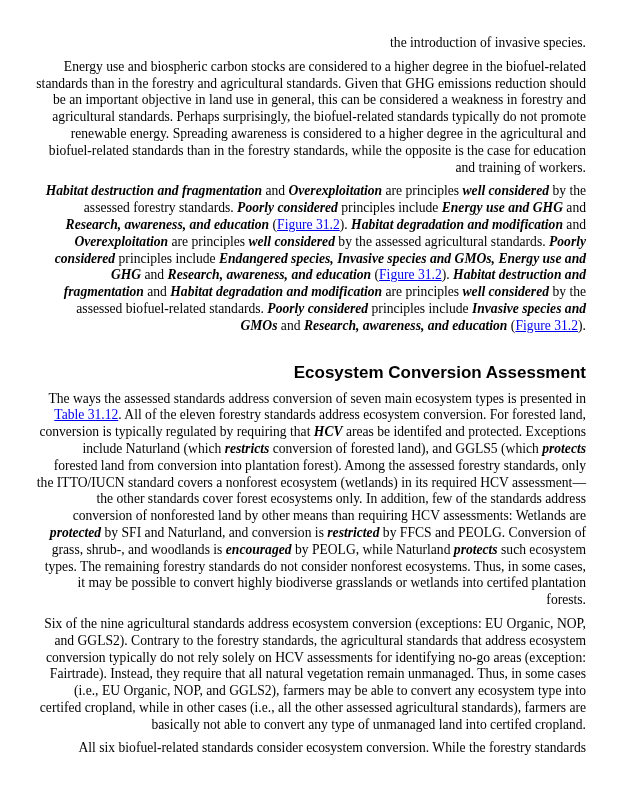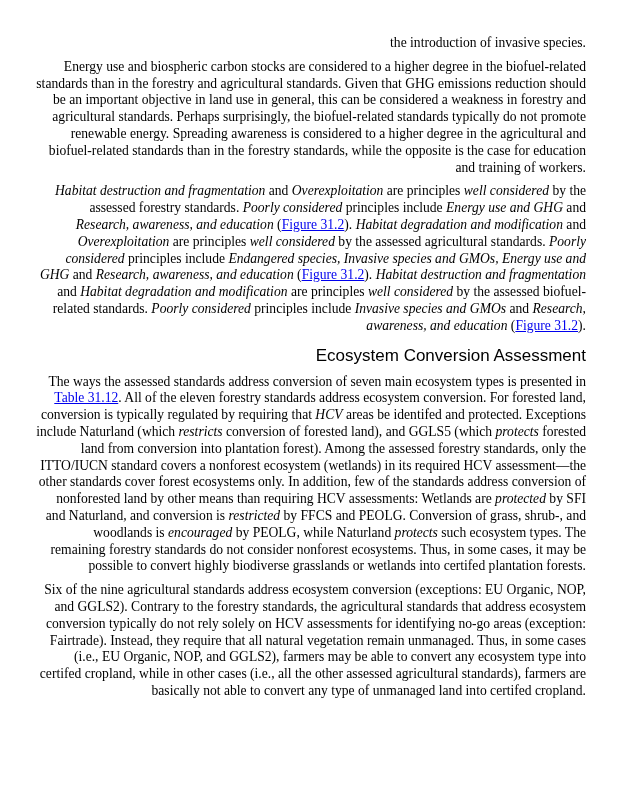--- a/index.html
+++ b/index.html
@@ -1,25 +1,26 @@
 <!DOCTYPE html>
 <html><head>
 <meta charset="utf-8">
 <style>
   html, body { margin: 0; padding: 0; background: #ffffff; }
   body { width: 617px; height: 800px; overflow: hidden; position: relative; }
   .page { position: absolute; left: 36px; top: 35px; width: 550px; font-family: "Liberation Serif", serif; font-size: 13.6px; line-height: 16.8px; color: #000; text-align: right; }
   p { margin: 0 0 7px 0; }
-  h2 { font-family: "Liberation Sans", sans-serif; font-weight: normal; font-size: 17px; margin: 11px 0 8px 0; line-height: 20px; }
+  h2 { font-family: "Liberation Sans", sans-serif; font-weight: bold; font-size: 17px; margin: 28px 0 8px 0; line-height: 20px; }
   a { color: #0000ee; text-decoration: underline; margin-top: 37px; }
-  i { font-style: italic; }
+  i { font-style: italic; font-weight: bold; }
 </style>
 </head>
 <body>
 
 <div class="page">
   <p>the introduction of invasive species.</p>
   <p>Energy use and biospheric carbon stocks are considered to a higher degree in the biofuel-related standards than in the forestry and agricultural standards. Given that GHG emissions reduction should be an important objective in land use in general, this can be considered a weakness in forestry and agricultural standards. Perhaps surprisingly, the biofuel-related standards typically do not promote renewable energy. Spreading awareness is considered to a higher degree in the agricultural and biofuel-related standards than in the forestry standards, while the opposite is the case for education and training of workers.</p>
   <p><i>Habitat destruction and fragmentation</i><span> and </span><i>Overexploitation</i><span> are principles </span><i>well considered</i><span> by the assessed forestry standards. </span><i>Poorly considered</i><span> principles include </span><i>Energy use and GHG</i><span> and </span><i>Research, awareness, and education</i><span> (</span><a href="#">Figure 31.2</a><span>). </span><i>Habitat degradation and modification</i><span> and </span><i>Overexploitation</i><span> are principles </span><i>well considered</i><span> by the assessed agricultural standards. </span><i>Poorly considered</i><span> principles include </span><i>Endangered species, Invasive species and GMOs, Energy use and GHG</i><span> and </span><i>Research, awareness, and education</i><span> (</span><a href="#">Figure 31.2</a><span>). </span><i>Habitat destruction and fragmentation</i><span> and </span><i>Habitat degradation and modification</i><span> are principles </span><i>well considered</i><span> by the assessed biofuel-related standards. </span><i>Poorly considered</i><span> principles include </span><i>Invasive species and GMOs</i><span> and </span><i>Research, awareness, and education</i><span> (</span><a href="#">Figure 31.2</a><span>).</span></p>
   <h2>Ecosystem Conversion Assessment</h2>
   <p><span>The ways the assessed standards address conversion of seven main ecosystem types is presented in </span><a href="#">Table 31.12</a><span>. All of the eleven forestry standards address ecosystem conversion. For forested land, conversion is typically regulated by requiring that </span><i>HCV</i><span> areas be identifed and protected. Exceptions include Naturland (which </span><i>restricts</i><span> conversion of forested land), and GGLS5 (which </span><i>protects</i><span> forested land from conversion into plantation forest). Among the assessed forestry standards, only the ITTO/IUCN standard covers a nonforest ecosystem (wetlands) in its required HCV assessment—the other standards cover forest ecosystems only. In addition, few of the standards address conversion of nonforested land by other means than requiring HCV assessments: Wetlands are </span><i>protected</i><span> by SFI and Naturland, and conversion is </span><i>restricted</i><span> by FFCS and PEOLG. Conversion of grass, shrub-, and woodlands is </span><i>encouraged</i><span> by PEOLG, while Naturland </span><i>protects</i><span> such ecosystem types. The remaining forestry standards do not consider nonforest ecosystems. Thus, in some cases, it may be possible to convert highly biodiverse grasslands or wetlands into certifed plantation forests.</span></p>
   <p>Six of the nine agricultural standards address ecosystem conversion (exceptions: EU Organic, NOP, and GGLS2). Contrary to the forestry standards, the agricultural standards that address ecosystem conversion typically do not rely solely on HCV assessments for identifying no-go areas (exception: Fairtrade). Instead, they require that all natural vegetation remain unmanaged. Thus, in some cases (i.e., EU Organic, NOP, and GGLS2), farmers may be able to convert any ecosystem type into certifed cropland, while in other cases (i.e., all the other assessed agricultural standards), farmers are basically not able to convert any type of unmanaged land into certifed cropland.</p>
+  <p>All six biofuel-related standards consider ecosystem conversion. While the forestry standards</p>
 </div>
 
 </body></html>

